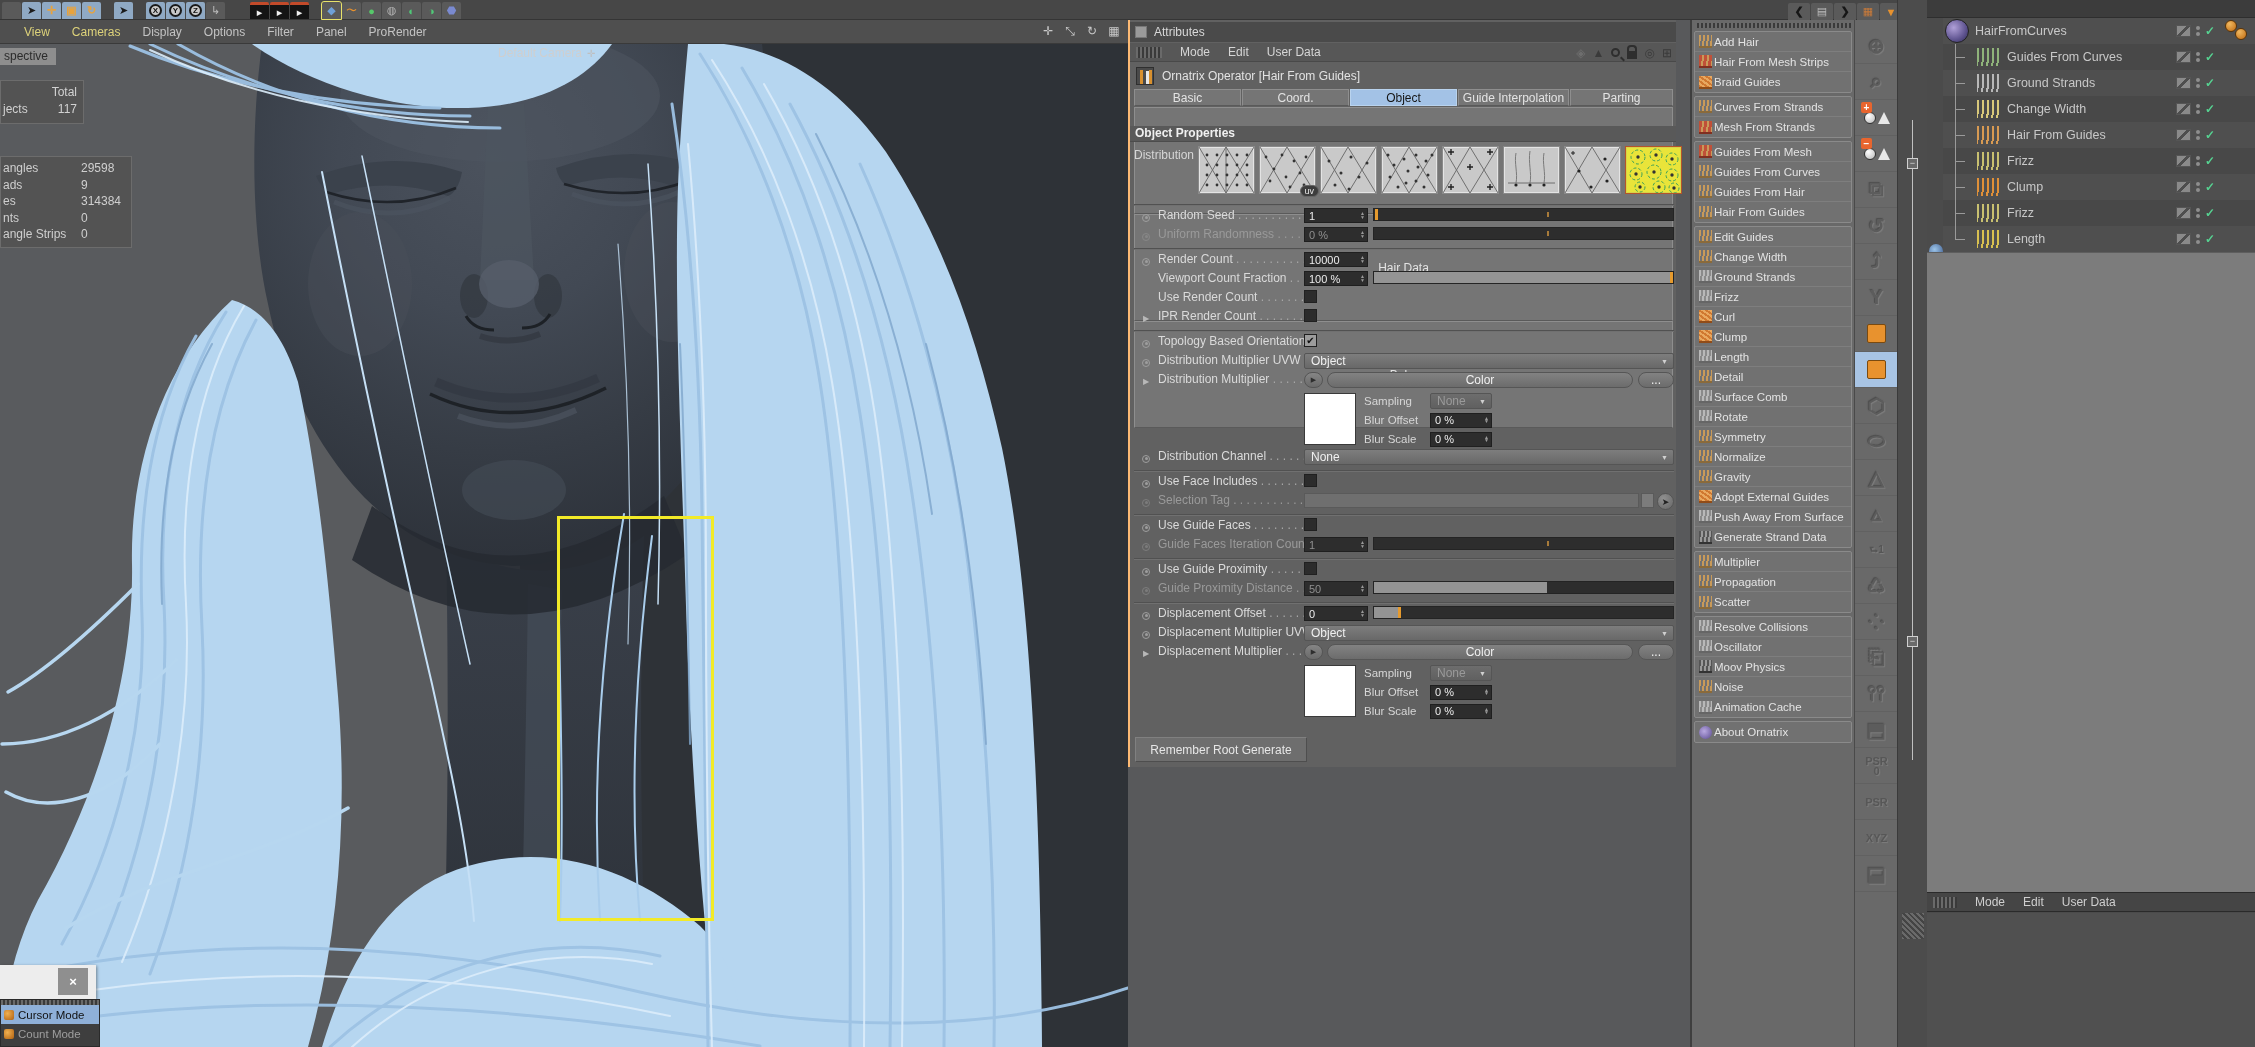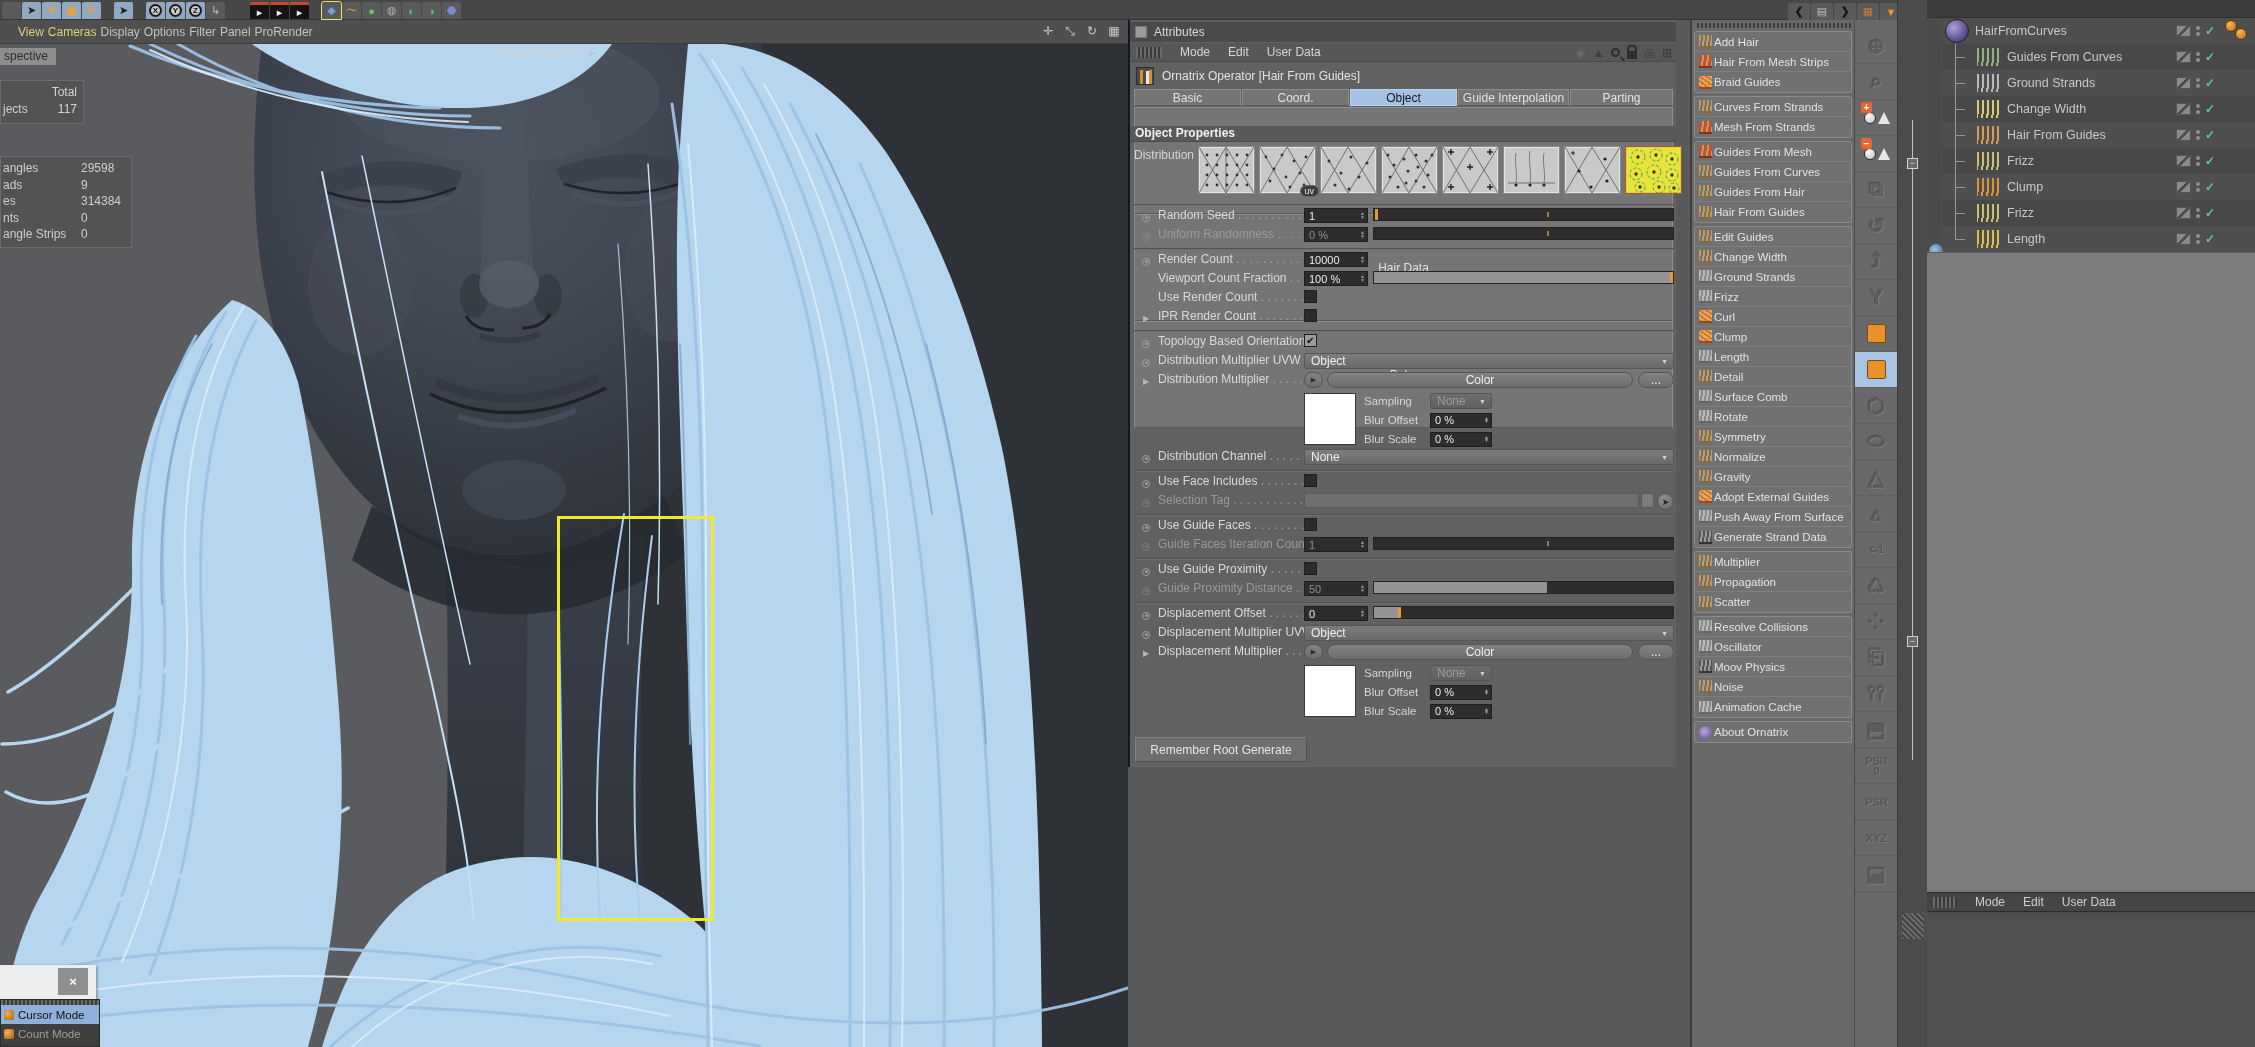--- a/index.html
+++ b/index.html
@@ -14,21 +14,21 @@
   .tbi.grey{background:#5a5a5a;color:#bbb;}
   .tbi.dark{background:#141414;color:#eee;border-top:3px solid #c24a2a;}
   .tbi.sel{outline:1px solid #e8e26a;}
   .tbgap{flex:0 0 12px;}
   .glyph-or{color:#e8a33d;font-weight:bold;}
   .axis-c{width:13px;height:13px;border:2px solid #1a1a1a;border-radius:50%;display:flex;align-items:center;justify-content:center;font-size:8px;font-weight:bold;color:#111;background:#c9c9c9;}
   #topbar-right{position:absolute;right:352px;top:0;height:20px;display:flex;align-items:flex-end;}
   .tbi.big{width:22px;}
 
   
-  #vp-menubar{left:0;top:20px;width:1128px;height:24px;background:#4f4f4f;border-bottom:1px solid #3a3a3a;display:flex;align-items:center;padding-left:18px;gap:4px;}
+  #vp-menubar{left:0;top:20px;width:1128px;height:24px;background:#4f4f4f;border-bottom:1px solid #3a3a3a;display:flex;align-items:center;padding-left:24px;gap:22px;}
   .vpm{color:#c3c3c3;cursor:default;}
   .vpm.hl{color:#ddd27a;}
   #vp-navicons{position:absolute;right:6px;top:3px;display:flex;gap:6px;}
   .navi{width:16px;height:16px;color:#c9c9c9;font-size:12px;display:flex;align-items:center;justify-content:center;}
   #viewport{left:0;top:44px;width:1128px;height:1003px;background:#595b5e;overflow:hidden;}
   #proj-chip{left:0;top:4px;height:17px;background:#8e8e8e;color:#2c2c2c;padding:1px 8px 1px 4px;font-size:12px;}
   #cam-label{left:498px;top:2px;color:#cfcfcf;font-size:12px;display:flex;gap:5px;align-items:center;}
   #cam-axis{color:#bfbfbf;font-size:10px;}
   #hud1{left:0px;top:36px;width:84px;background:rgba(82,82,82,.92);border:1px solid #6c6c6c;padding:3px 6px 5px 2px;line-height:17px;}
   #hud1 .r{display:flex;justify-content:space-between;color:#d2d2d2;}
@@ -38,21 +38,21 @@
   #yrect{left:557px;top:472px;width:157px;height:405px;border:3px solid #f2ea28;}
   #mode-popup-white{left:0;top:921px;width:96px;height:34px;background:#ededed;box-shadow:1px 1px 3px rgba(0,0,0,.4);}
   #mode-popup-x{left:58px;top:924px;width:30px;height:27px;background:#8f8f8f;color:#fff;display:flex;align-items:center;justify-content:center;font-size:13px;font-weight:bold;}
   #mode-popup{left:0;top:955px;width:100px;height:48px;background:#3e3e3e;border:1px solid #2a2a2a;}
   .grip{height:5px;background:repeating-linear-gradient(90deg,#6a6a6a 0 2px,#3a3a3a 2px 4px);}
   .mp-row{height:19px;display:flex;align-items:center;padding-left:3px;gap:4px;font-size:11.5px;color:#9e9e9e;}
   .mp-row.sel{background:#8fb0d8;color:#111;}
   .mp-ic{width:10px;height:10px;background:radial-gradient(circle at 35% 35%,#f0b050,#b06010);border-radius:2px;flex:0 0 auto;}
 
   
-  #attr{left:1128px;top:20px;width:548px;height:747px;background:#616161;border-left:2px solid #0f172a;}
+  #attr{left:1128px;top:20px;width:548px;height:747px;background:#616161;border-left:2px solid #fdba74;}
   #attr-title{left:0;top:2px;width:100%;height:20px;background:#4a4a4a;display:flex;align-items:center;gap:7px;padding-left:5px;color:#d8d8d8;}
   .sq-ic{width:12px;height:12px;background:#9a9a9a;border:1px solid #777;}
   #attr-menu{left:0;top:23px;width:100%;height:19px;background:#575757;display:flex;align-items:center;gap:18px;padding-left:6px;border-bottom:1px solid #494949;}
   #attr-menu .grip{width:26px;height:11px;flex:0 0 auto;}
   #attr-menu-right{position:absolute;right:4px;top:2px;display:flex;gap:7px;align-items:center;height:15px;}
   .ami{color:#3a3a3a;font-size:12px;}
   .ami.dim{color:#6e6e6e;}
   .mag{width:9px;height:9px;border:2px solid #2e2e2e;border-radius:50%;position:relative;}
   .mag::after{content:"";position:absolute;width:5px;height:2px;background:#2e2e2e;transform:rotate(45deg);left:7px;top:8px;}
   .lock{width:10px;height:8px;background:#2e2e2e;position:relative;margin-top:5px;}

